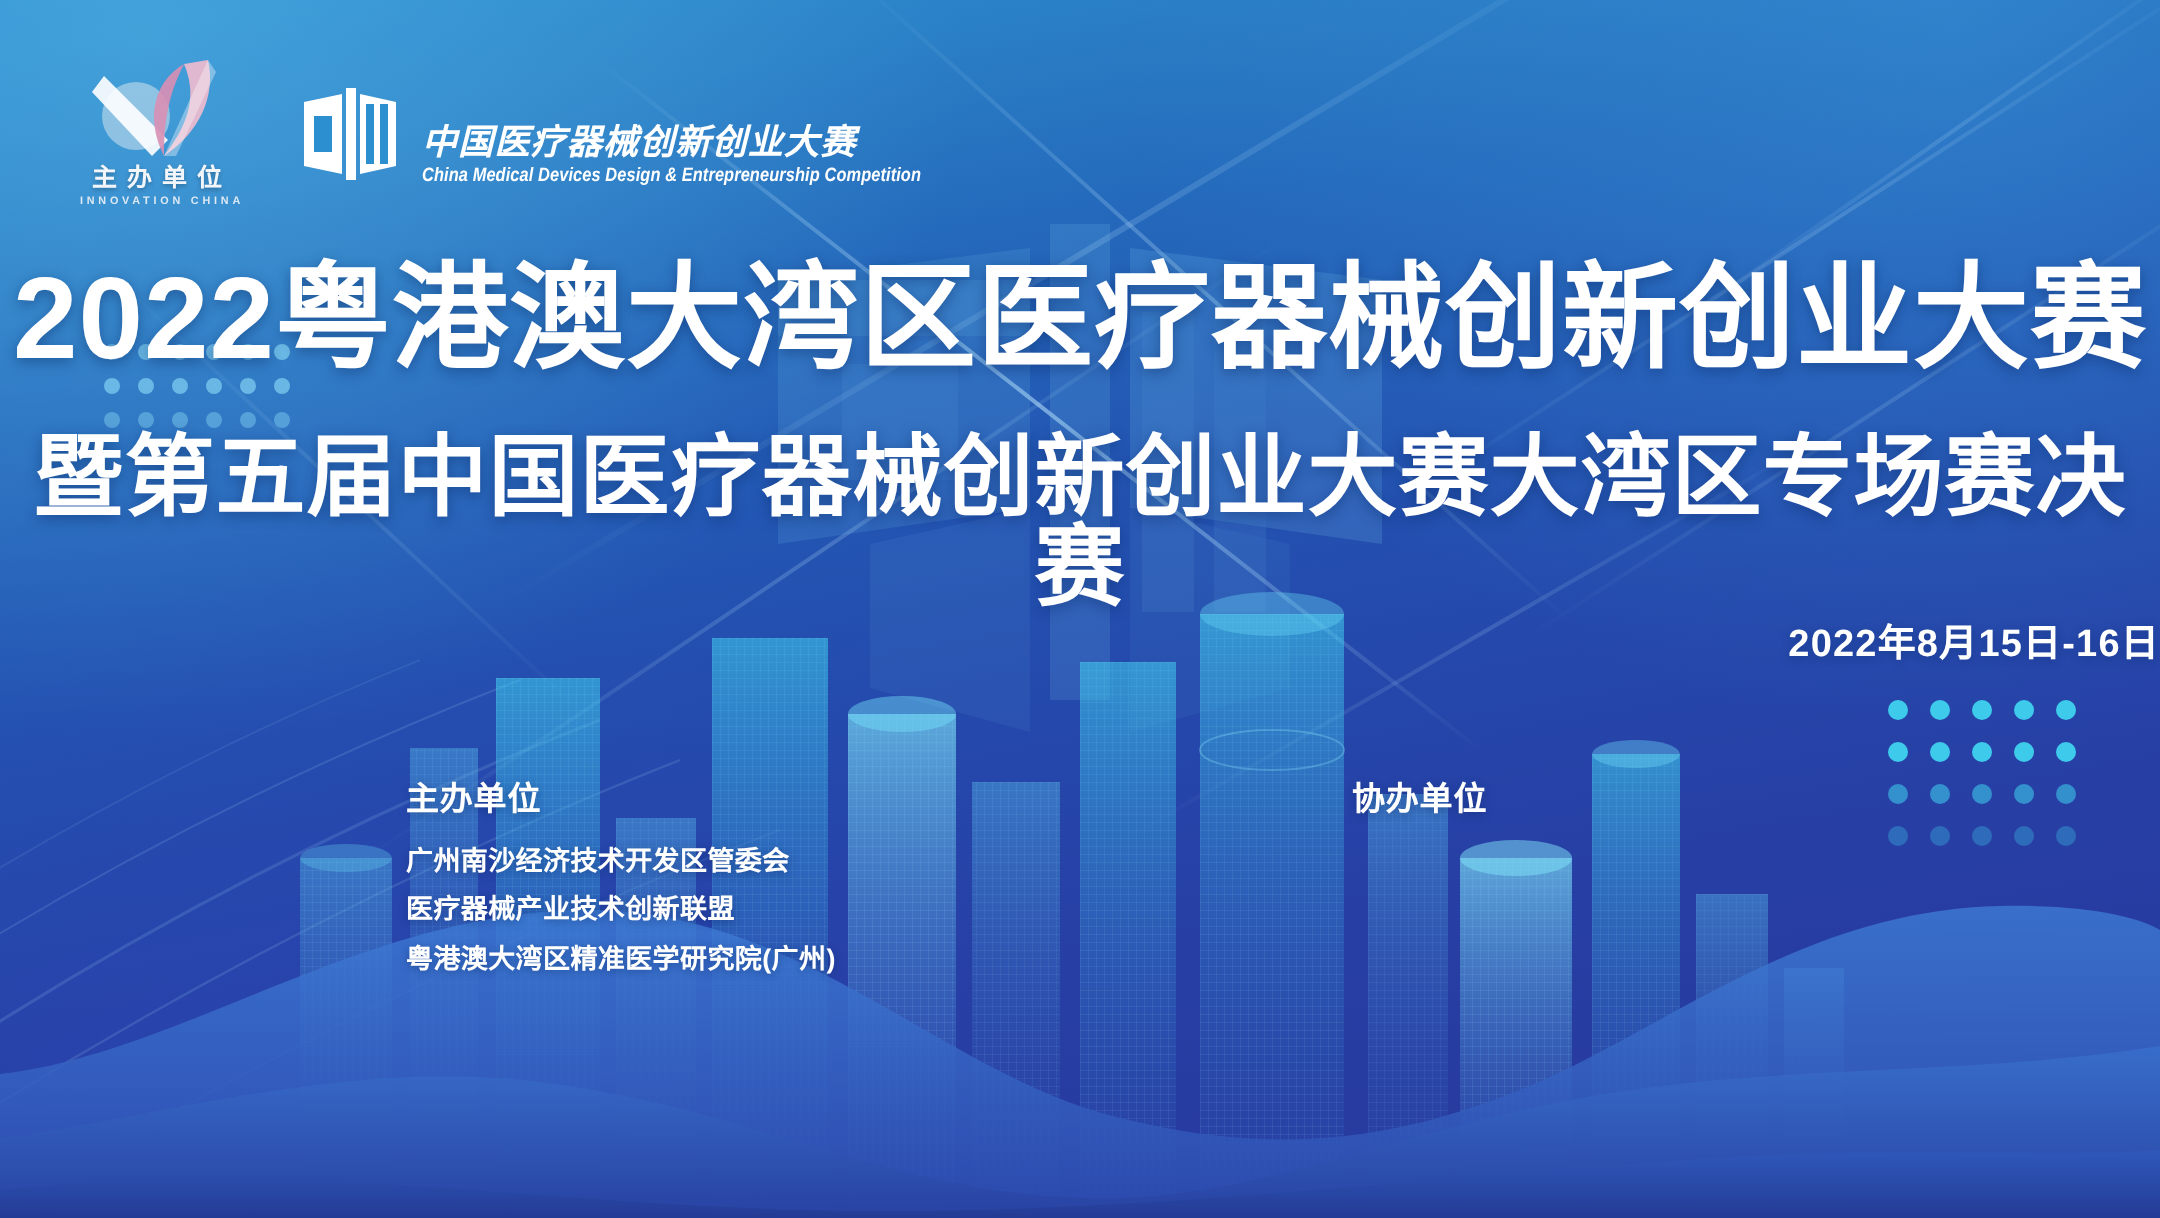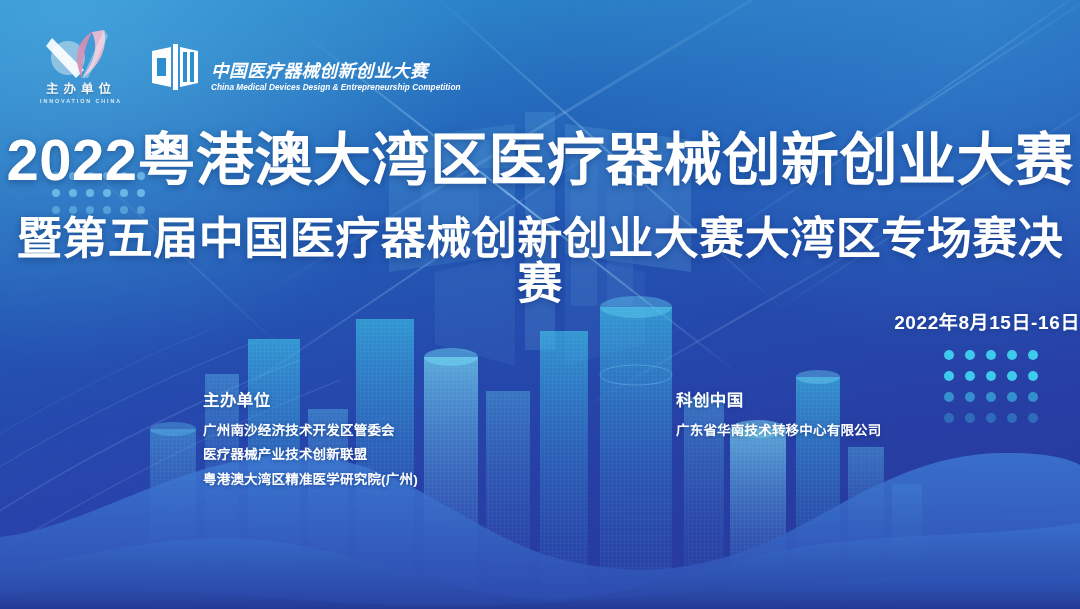--- a/index.html
+++ b/index.html
@@ -331,18 +331,17 @@
     <div class="date">2022年8月15日-16日</div>
 
     <div class="orgblock" id="org-host">
       <div class="org-head">主办单位</div>
       <div class="org-line">广州南沙经济技术开发区管委会</div>
       <div class="org-line">医疗器械产业技术创新联盟</div>
       <div class="org-line">粤港澳大湾区精准医学研究院(广州)</div>
     </div>
 
     <div class="orgblock" id="org-co">
-      <div class="org-head">科创中国</div>
-      <div class="org-line">广东省华南技术转移中心有限公司</div>
+      <div class="org-head">协办单位</div>
     </div>
 
   </div>
 </div>
 
 </body></html>

